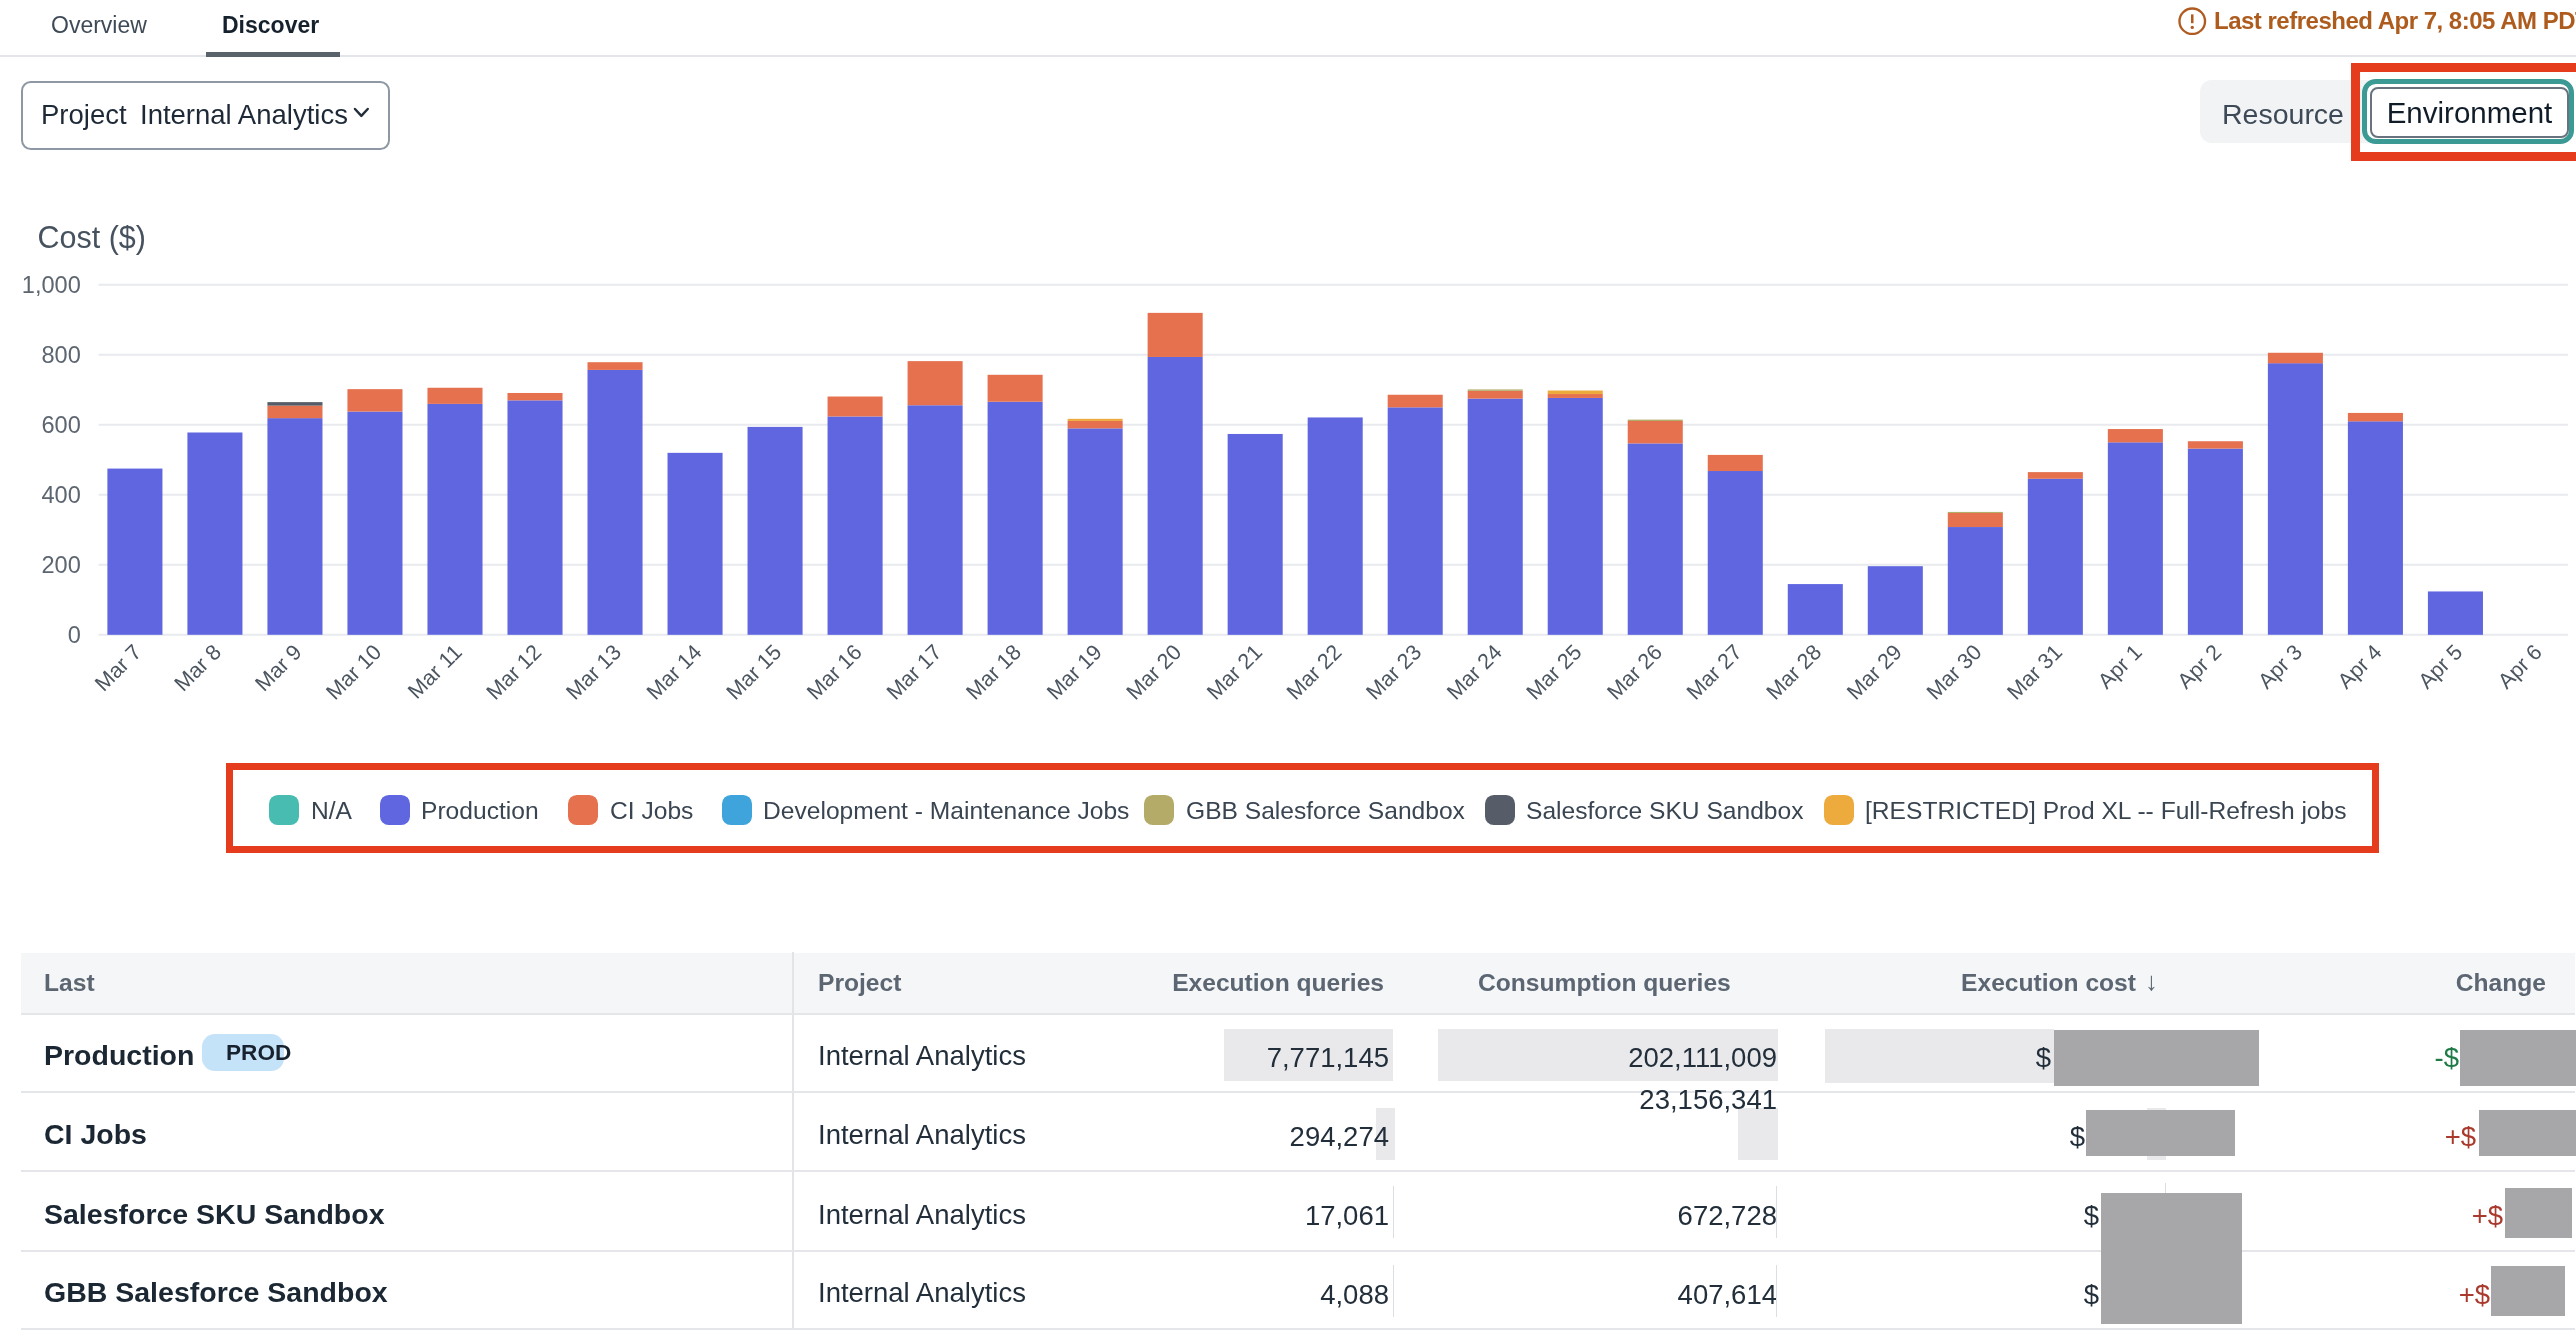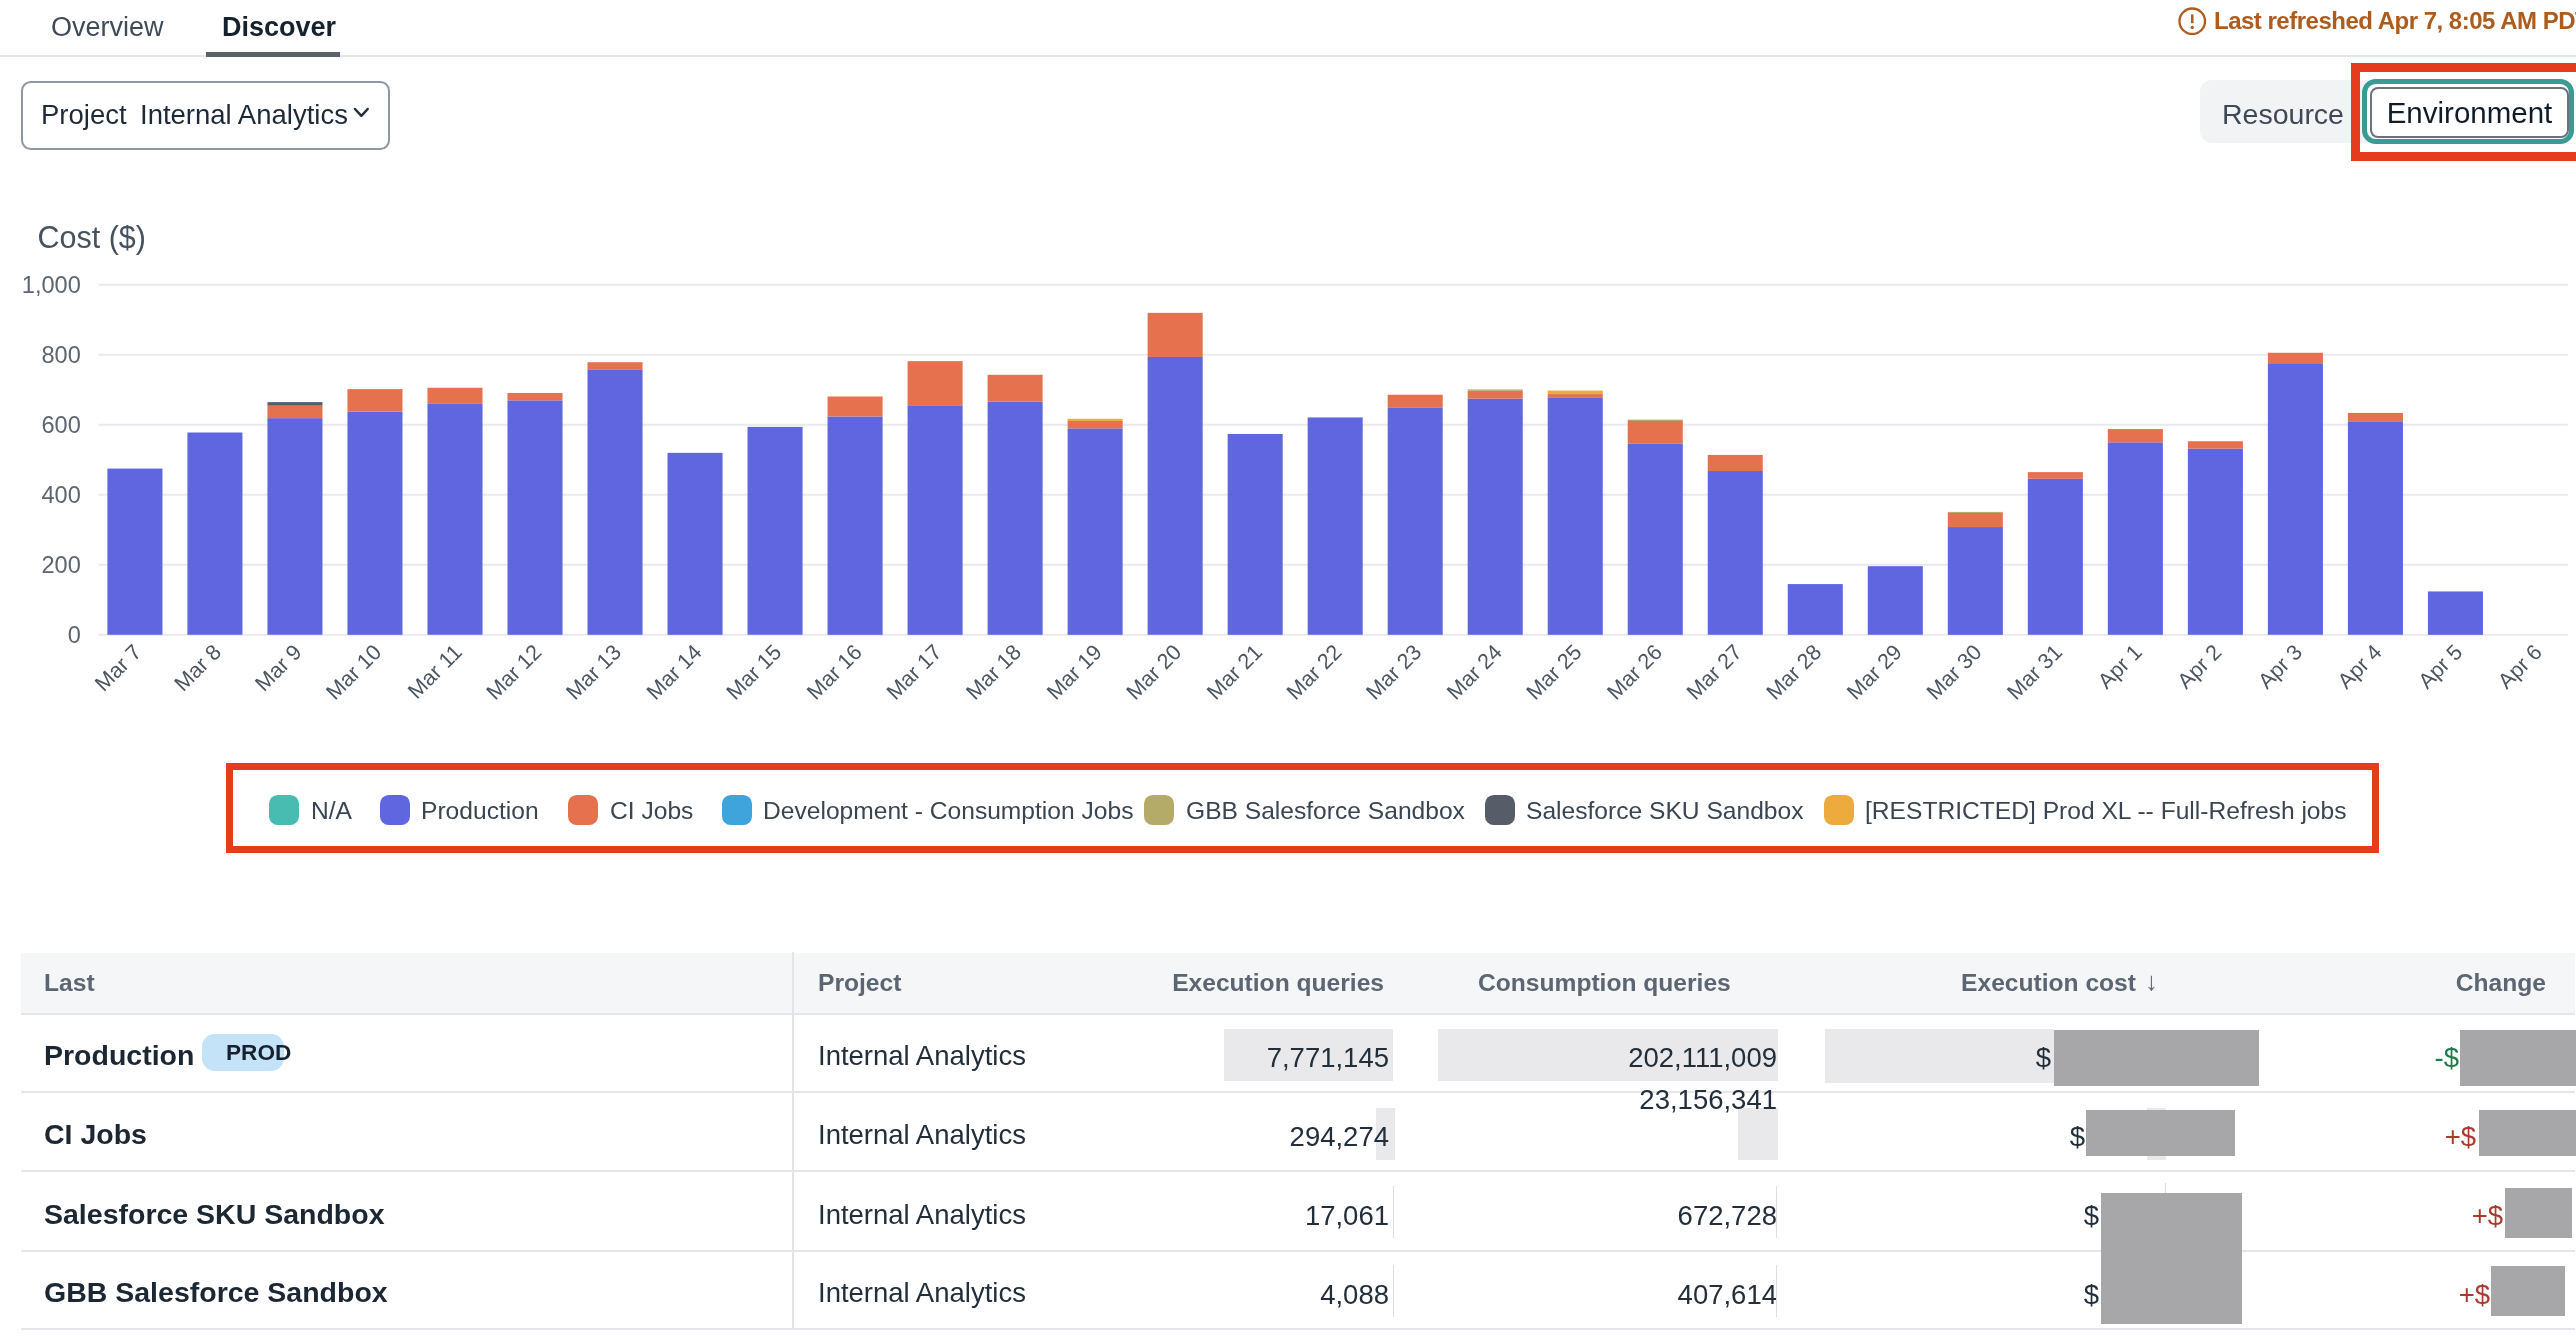--- a/index.html
+++ b/index.html
@@ -1,20 +1,20 @@
 <!DOCTYPE html>
 <html><head><meta charset="utf-8">
 <style>
 * { margin:0; padding:0; box-sizing:border-box; }
 html,body { width:2576px; height:1339px; overflow:hidden; background:#fff;
   font-family:"Liberation Sans", sans-serif; }
 #page { position:relative; width:2576px; height:1339px; }
 .abs { position:absolute; }
 
-.tab { position:absolute; top:11.8px; font-size:27px; color:#3f4a57; }
+.tab { position:absolute; top:11.8px; font-size:23px; color:#3f4a57; }
 .tabline { position:absolute; left:0; top:55px; width:2576px; height:2px; background:#e3e5e8; }
 .tabul { position:absolute; left:206px; top:52px; width:134px; height:4.9px; background:#5a626c; }
 
 .projbtn { position:absolute; left:20.6px; top:81px; width:369px; height:69px;
   border:2px solid #8e98a4; border-radius:9.8px; }
 
 .segbg { position:absolute; left:2200px; top:80px; width:374px; height:63px;
   background:#f2f3f5; border-radius:11.8px; }
 .redbox { position:absolute; border:9.8px solid #e63c1e; }
 .tealring { position:absolute; left:2362px; top:79px; width:212px; height:65px;
@@ -182,21 +182,21 @@
 </svg>
 
 <div class="redbox" style="left:226px; top:763px; width:2153px; height:90px; border-width:7.9px;"></div>
 <div class="lsw" style="left:269px;background:#49bcb1"></div>
 <div class="ltx" style="left:311px">N/A</div>
 <div class="lsw" style="left:380px;background:#5f66e0"></div>
 <div class="ltx" style="left:421px">Production</div>
 <div class="lsw" style="left:568px;background:#e5714e"></div>
 <div class="ltx" style="left:610px">CI Jobs</div>
 <div class="lsw" style="left:722px;background:#3fa3dc"></div>
-<div class="ltx" style="left:763px">Development - Consumption Jobs</div>
+<div class="ltx" style="left:763px">Development - Maintenance Jobs</div>
 <div class="lsw" style="left:1144px;background:#b3ab67"></div>
 <div class="ltx" style="left:1186px">GBB Salesforce Sandbox</div>
 <div class="lsw" style="left:1485px;background:#565d68"></div>
 <div class="ltx" style="left:1526px">Salesforce SKU Sandbox</div>
 <div class="lsw" style="left:1824px;background:#edaa3d"></div>
 <div class="ltx" style="left:1865px">[RESTRICTED] Prod XL -- Full-Refresh jobs</div>
 
 
 <div class="thead"></div>
 <div class="vsep"></div>

